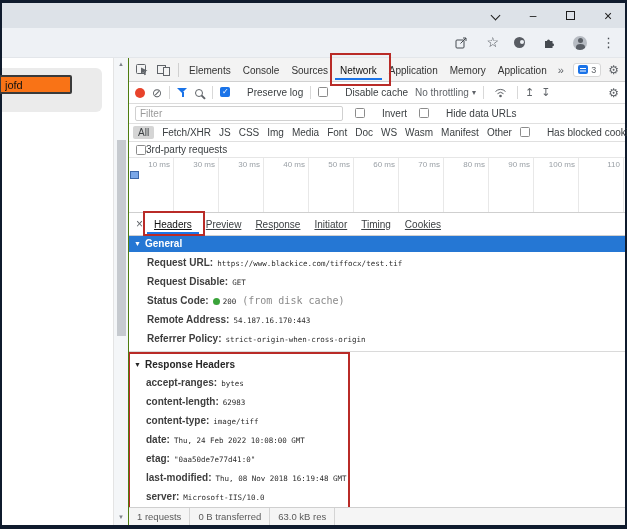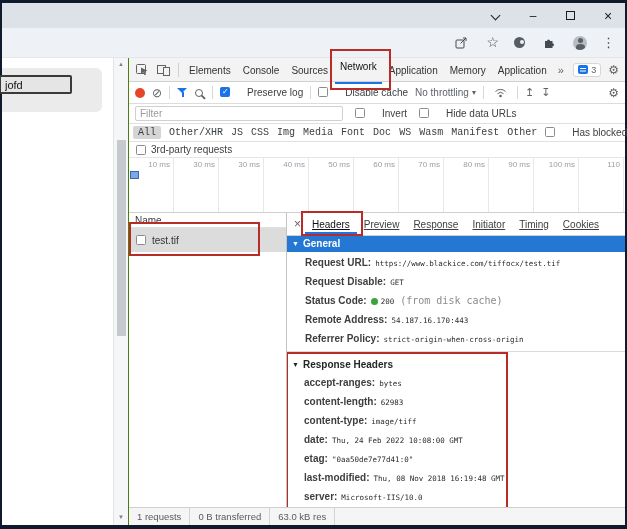--- a/index.html
+++ b/index.html
@@ -27,34 +27,34 @@
   .avatar::before { content:""; position:absolute; left:4.5px; top:2.5px; width:5px; height:5px; border-radius:50%; background:#5a5f66; }
   .avatar::after { content:""; position:absolute; left:2.5px; top:8.5px; width:9px; height:6px; border-radius:50% 50% 0 0; background:#5a5f66; }
   .kebab { font-size:13px; color:#454a50; }
 
   
   .content { flex:1 1 auto; display:flex; min-height:0; }
 
   
   .page { width:111px; background:#fff; position:relative; flex:0 0 auto; }
   .page-panel { position:absolute; left:0; top:10px; width:100px; height:44px; background:#ebebeb; border-radius:0 6px 6px 0; }
-  .page-input { position:absolute; left:-3px; top:17px; width:73px; height:19px; border:2px solid #3a3a3a; background:#e5e5e5; font:11px "Liberation Sans", sans-serif; color:#111; padding:0 4px; border-radius:2px; }
+  .page-input { position:absolute; left:-3px; top:17px; width:73px; height:19px; border:2px solid #3a3a3a; background:#f97316; font:11px "Liberation Sans", sans-serif; color:#111; padding:0 4px; border-radius:2px; }
   .page-scrollbar { width:15px; background:#f4f6f8; border-left:1px solid #e4e4e4; position:relative; flex:0 0 auto; }
   .sb-arrow { position:absolute; left:0; width:100%; text-align:center; font-size:6px; color:#7d8289; }
   .sb-up { top:3px; } .sb-down { bottom:5px; }
   .sb-thumb { position:absolute; left:3px; top:82px; width:9px; height:196px; background:#c6cacf; }
 
   
   .devtools { flex:1 1 auto; min-width:0; border-left:1px solid #4d7c0f; display:flex; flex-direction:column; background:#fff; }
 
   .dt-tabbar { height:24px; background:#f3f3f3; border-bottom:1px solid #d0d0d0; display:flex; align-items:center; padding:0 4px; gap:2px; flex:0 0 auto; }
   .tb-icon { margin:0 3px; display:flex; align-items:center; }
   .tb-sep { width:1px; height:14px; background:#d0d0d0; margin:0 3px; }
   .dt-tab { font-size:10px; color:#333; padding:5px 5px 4px 5px; white-space:nowrap; position:relative; }
-  .dt-tab.active { border-bottom:2px solid #1a73e8; padding-bottom:10px; color:#111; }
+  .dt-tab.active { border-bottom:2px solid #1a73e8; padding-bottom:2px; color:#111; }
   .dt-tab.hl::after { content:""; position:absolute; left:-5px; right:-9px; top:-7px; bottom:-8px; border:2px solid #b92b27; pointer-events:none; z-index:9; }
   .tab-overflow { font-size:11px; color:#5f6368; padding:0 4px; }
   .dt-tab-right { margin-left:auto; display:flex; align-items:center; gap:7px; padding-right:2px; }
   .issues-chip { display:flex; align-items:center; gap:3px; border:1px solid #d7d7d7; background:#fff; border-radius:3px; padding:1px 4px; }
   .issues-ico { width:10px; height:9px; background:#1a73e8; border-radius:2px; position:relative; }
   .issues-ico::after { content:""; position:absolute; left:2px; top:2.5px; width:6px; height:1.2px; background:#fff; box-shadow:0 2.5px 0 #fff; }
   .issues-n { font-size:9px; color:#5f6368; }
   .gear { font-size:12px; color:#5f6368; line-height:12px; }
 
   
@@ -76,24 +76,24 @@
   .arrow-g { font-size:11px; color:#5f6368; }
   .right-gear { margin-left:auto; }
 
   
   .dt-filterrow { height:20px; border-bottom:1px solid #e0e0e0; display:flex; align-items:center; padding:0 6px; gap:12px; font-size:10px; color:#3c4043; flex:0 0 auto; }
   .filter-input { width:208px; height:15px; border:1px solid #d0d0d0; border-radius:2px; font:10px "Liberation Sans", sans-serif; padding:0 4px; color:#333; }
   .filter-input::placeholder { color:#9a9a9a; }
 
   
   .dt-chiprow { height:18px; border-bottom:1px solid #e0e0e0; display:flex; align-items:center; padding:0 7px; gap:8px; font-size:10px; color:#3c4043; flex:0 0 auto; white-space:nowrap; }
-  .chip { color:#3c4043;font-family:Liberation Mono, monospace; }
+  .chip { color:#3c4043; }
   .chip.sel { background:#d5d5d5; border-radius:2px; padding:1px 5px; margin-left:-3px; }
 
-  .dt-thirdparty { height:16px; border-bottom:1px solid #e6e6e6; display:flex; align-items:center; padding:0 7px; gap:5px; font-size:10px; color:#3c4043; flex:0 0 auto; }
+  .dt-thirdparty { height:16px; border-bottom:1px solid #e6e6e6; display:flex; align-items:center; padding:0 7px; font-size:10px; color:#3c4043; flex:0 0 auto; }
 
   
   .dt-overview { height:55px; border-bottom:1px solid #cfcfcf; position:relative; overflow:hidden; display:flex; flex:0 0 auto; }
   .ov-cell { flex:0 0 45px; border-right:1px solid #e8e8e8; font-size:8px; color:#9aa0a6; text-align:right; padding:2px 3px 0 0; }
   .ov-thumb { position:absolute; left:1px; top:13px; width:9px; height:8px; background:#7aa7e8; border:1px solid #3b67a9; }
 
   
   .dt-split { flex:1 1 auto; min-height:0; display:flex; }
   .name-panel { width:158px; flex:0 0 auto; border-right:1px solid #c3c3c3; display:flex; flex-direction:column; }
   .name-header { height:15px; line-height:15px; font-size:10px; color:#3c4043; padding-left:6px; border-bottom:1px solid #e0e0e0; }
@@ -242,21 +242,21 @@
             <span>Invert</span>
           </span>
           <span class="cb-label">
             <span class="cb"></span>
             <span>Hide data URLs</span>
           </span>
         </div>
 
         <div class="dt-chiprow">
           <span class="chip sel">All</span>
-          <span class="chip">Other/XHR</span>
+          <span class="chip">Fetch/XHR</span>
           <span class="chip">JS</span>
           <span class="chip">CSS</span>
           <span class="chip">Img</span>
           <span class="chip">Media</span>
           <span class="chip">Font</span>
           <span class="chip">Doc</span>
           <span class="chip">WS</span>
           <span class="chip">Wasm</span>
           <span class="chip">Manifest</span>
           <span class="chip">Other</span>
@@ -281,28 +281,20 @@
           <div class="ov-cell">60 ms</div>
           <div class="ov-cell">70 ms</div>
           <div class="ov-cell">80 ms</div>
           <div class="ov-cell">90 ms</div>
           <div class="ov-cell">100 ms</div>
           <div class="ov-cell">110</div>
           <span class="ov-thumb"></span>
         </div>
 
         <div class="dt-split">
-          <div class="name-panel">
-            <div class="name-header">Name</div>
-            <div class="req-row">
-              <span class="cb"></span>
-              <span>test.tif</span>
-              <span class="redbox"></span>
-            </div>
-          </div>
 
           <div class="details">
             <div class="det-tabs">
               <span class="det-close">×</span>
               <span class="det-tab active hl">Headers</span>
               <span class="det-tab">Preview</span>
               <span class="det-tab">Response</span>
               <span class="det-tab">Initiator</span>
               <span class="det-tab">Timing</span>
               <span class="det-tab">Cookies</span>

